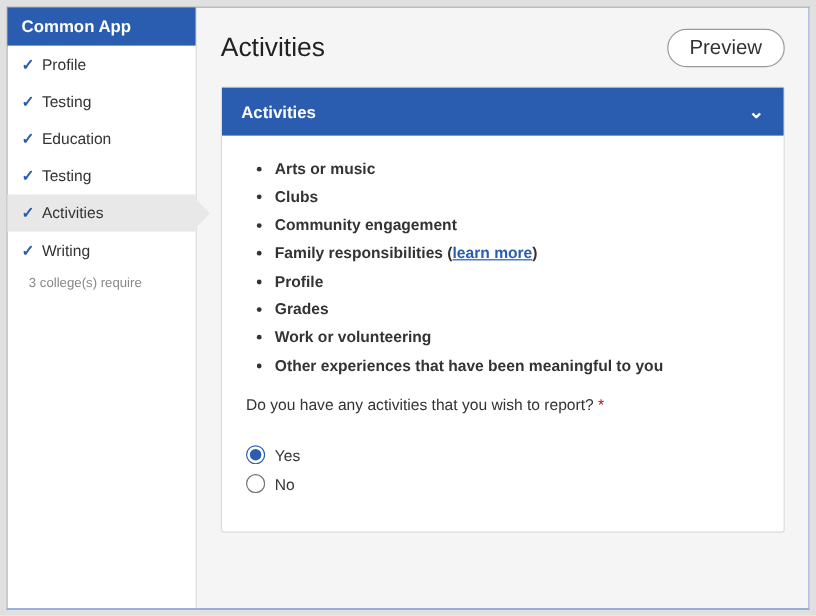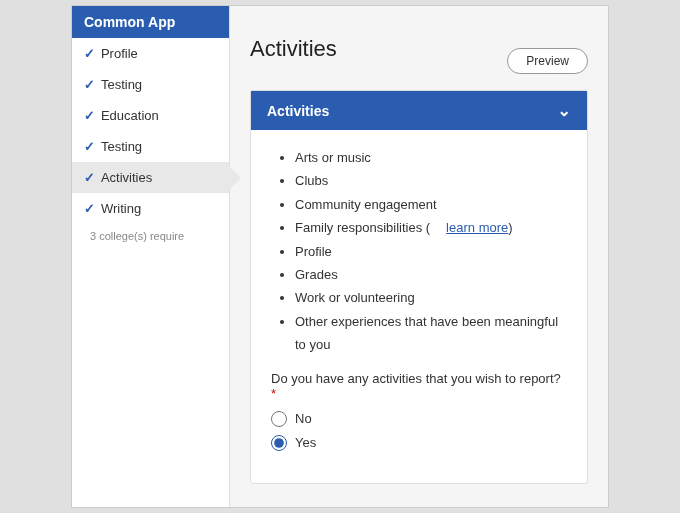--- a/index.html
+++ b/index.html
@@ -8,21 +8,21 @@
       font-size: 14px;
       background: #e0e0e0;
       display: flex;
       justify-content: center;
       align-items: center;
       width: 680px;
       height: 513px;
       overflow: hidden;
     }
     .app-container {
-      width: 538px;
+      width: 670px;
       height: 503px;
       background: #1d4ed8;
       border: 1px solid #ccc;
       display: flex;
       flex-direction: column;
     }
     
     .layout {
       display: flex;
       flex: 1;
@@ -95,24 +95,23 @@
     .page-title {
       font-size: 22px;
       font-weight: normal;
       color: #222;
     }
     .preview-btn {
       border: 1.5px solid #999;
       background: #fff;
       border-radius: 20px;
       padding: 5px 18px;
-      font-size: 12px;
-      cursor: pointer;
-      color: #333;
-      margin-top: 24px;
+      font-size: 17px;
+      cursor: pointer;
+      color: #333;
     }
     
     .activities-card {
       border: 1px solid #ddd;
       border-radius: 3px;
       background: #fff;
       margin-bottom: 16px;
     }
     .card-header {
       background: #2a5db0;
@@ -136,31 +135,31 @@
       line-height: 1.5;
       margin-bottom: 12px;
     }
     .activities-list {
       list-style: disc;
       padding-left: 24px;
       margin-bottom: 14px;
       font-size: 13px;
       color: #333;
       line-height: 1.8;
+      font-weight: bold;
     }
     .activities-list .learn-more {
       color: #2a5db0;
       text-decoration: underline;
       cursor: pointer;
-      margin-left: 16px;
     }
     .question-label {
       font-size: 13px;
       color: #333;
-      margin-bottom: 10px;
+      margin-bottom: 26px;
     }
     .required-star {
       color: #c00;
     }
     .radio-group {
       display: flex;
       flex-direction: column;
       gap: 8px;
       margin-bottom: 16px;
     }
@@ -257,27 +256,27 @@
             <li>Work or volunteering</li>
             <li>Other experiences that have been meaningful to you</li>
           </ul>
 
           <p class="question-label">
             <span>Do you have any activities that you wish to report?</span> <span class="required-star">*</span>
           </p>
 
           <div class="radio-group">
             <label class="radio-option">
+              <input type="radio" name="activities" checked="" style="">
+              <span>Yes</span>
+            </label>
+            <label class="radio-option">
               <input type="radio" name="activities" style="">
               <span>No</span>
             </label>
-            <label class="radio-option">
-              <input type="radio" name="activities" checked="" style="">
-              <span>Yes</span>
-            </label>
           </div>
 
 
           
         </div>
       </div>
     </div>
   </div>
 </div>
 

